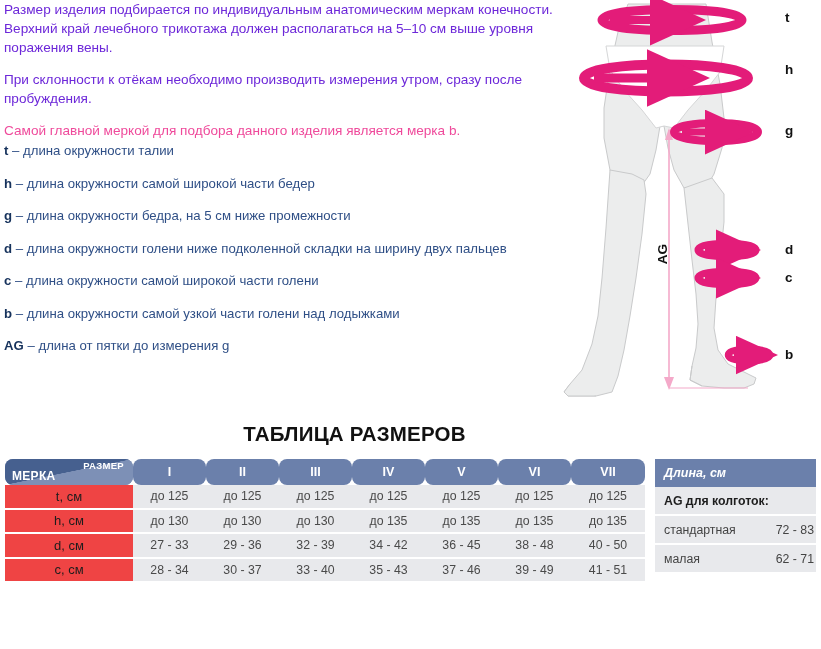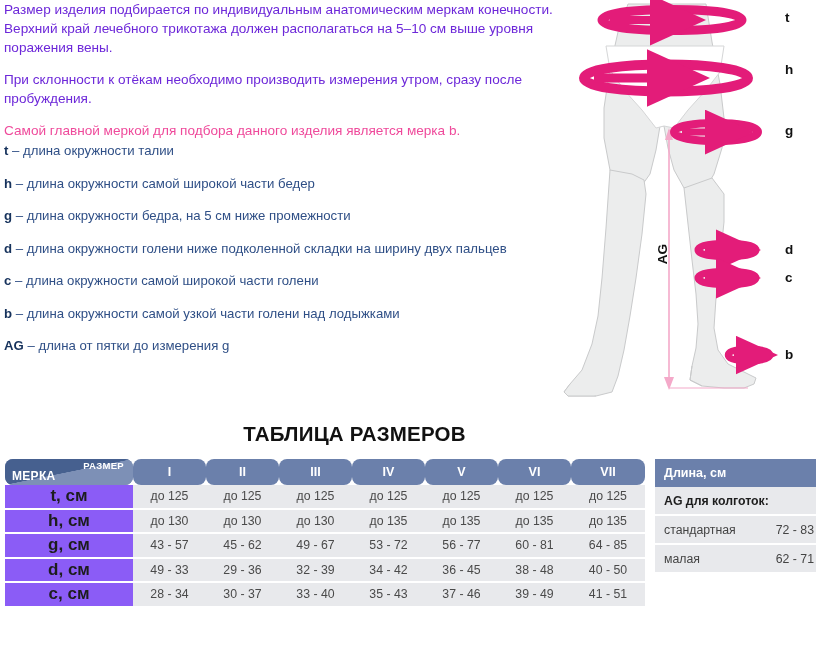--- a/index.html
+++ b/index.html
@@ -69,34 +69,34 @@
     position:absolute;left:7px;bottom:2px;font-size:12px;font-weight:bold;
     color:#ffffff;letter-spacing:.3px;
   }
   .main-table tbody td{
     height:22.5px;font-size:12.3px;color:#4a4a4a;
     text-align:center;vertical-align:middle;
     background:#e8e9ec;border-bottom:2px solid #ffffff;
   }
   .main-table tbody tr:last-child td{border-bottom:none;}
   .main-table tbody td.rowlabel{
-    background:#8b5cf6;color:#1d1d1d;font-weight:bold;font-size:17px;
+    background:#ef4444;color:#1d1d1d;font-weight:normal;font-size:13px;
     border-bottom:2px solid #ffffff;
   }
   .main-table tbody tr:last-child td.rowlabel{border-bottom:none;}
 
   
   .side-table{
     position:absolute;left:655px;top:459px;
     width:161px;border-collapse:collapse;table-layout:fixed;
   }
   .side-table th{
     height:26px;background:#6b80ab;color:#ffffff;
     font-size:12.5px;font-weight:bold;text-align:left;
-    padding-left:9px;vertical-align:middle;
+    padding-left:9px;vertical-align:middle;font-style:italic;
   }
   .side-table td{
     height:25px;background:#e8e9ec;color:#444;
     font-size:12.3px;vertical-align:middle;
     border-bottom:2px solid #ffffff;
   }
   .side-table tr:last-child td{border-bottom:none;}
   .side-table td.k{padding-left:9px;text-align:left;}
   .side-table td.v{padding-right:2px;text-align:right;width:52px;}
   .side-table td.head-row{font-weight:bold;color:#1d1d1d;}
@@ -268,32 +268,22 @@
         <td class="rowlabel">h, см</td>
         <td>до 130</td>
         <td>до 130</td>
         <td>до 130</td>
         <td>до 135</td>
         <td>до 135</td>
         <td>до 135</td>
         <td>до 135</td>
       </tr>
       <tr>
-        <td class="rowlabel">g, см</td>
-        <td>43 - 57</td>
-        <td>45 - 62</td>
-        <td>49 - 67</td>
-        <td>53 - 72</td>
-        <td>56 - 77</td>
-        <td>60 - 81</td>
-        <td>64 - 85</td>
-      </tr>
-      <tr>
         <td class="rowlabel">d, см</td>
-        <td>49 - 33</td>
+        <td>27 - 33</td>
         <td>29 - 36</td>
         <td>32 - 39</td>
         <td>34 - 42</td>
         <td>36 - 45</td>
         <td>38 - 48</td>
         <td>40 - 50</td>
       </tr>
       <tr>
         <td class="rowlabel">c, см</td>
         <td>28 - 34</td>

